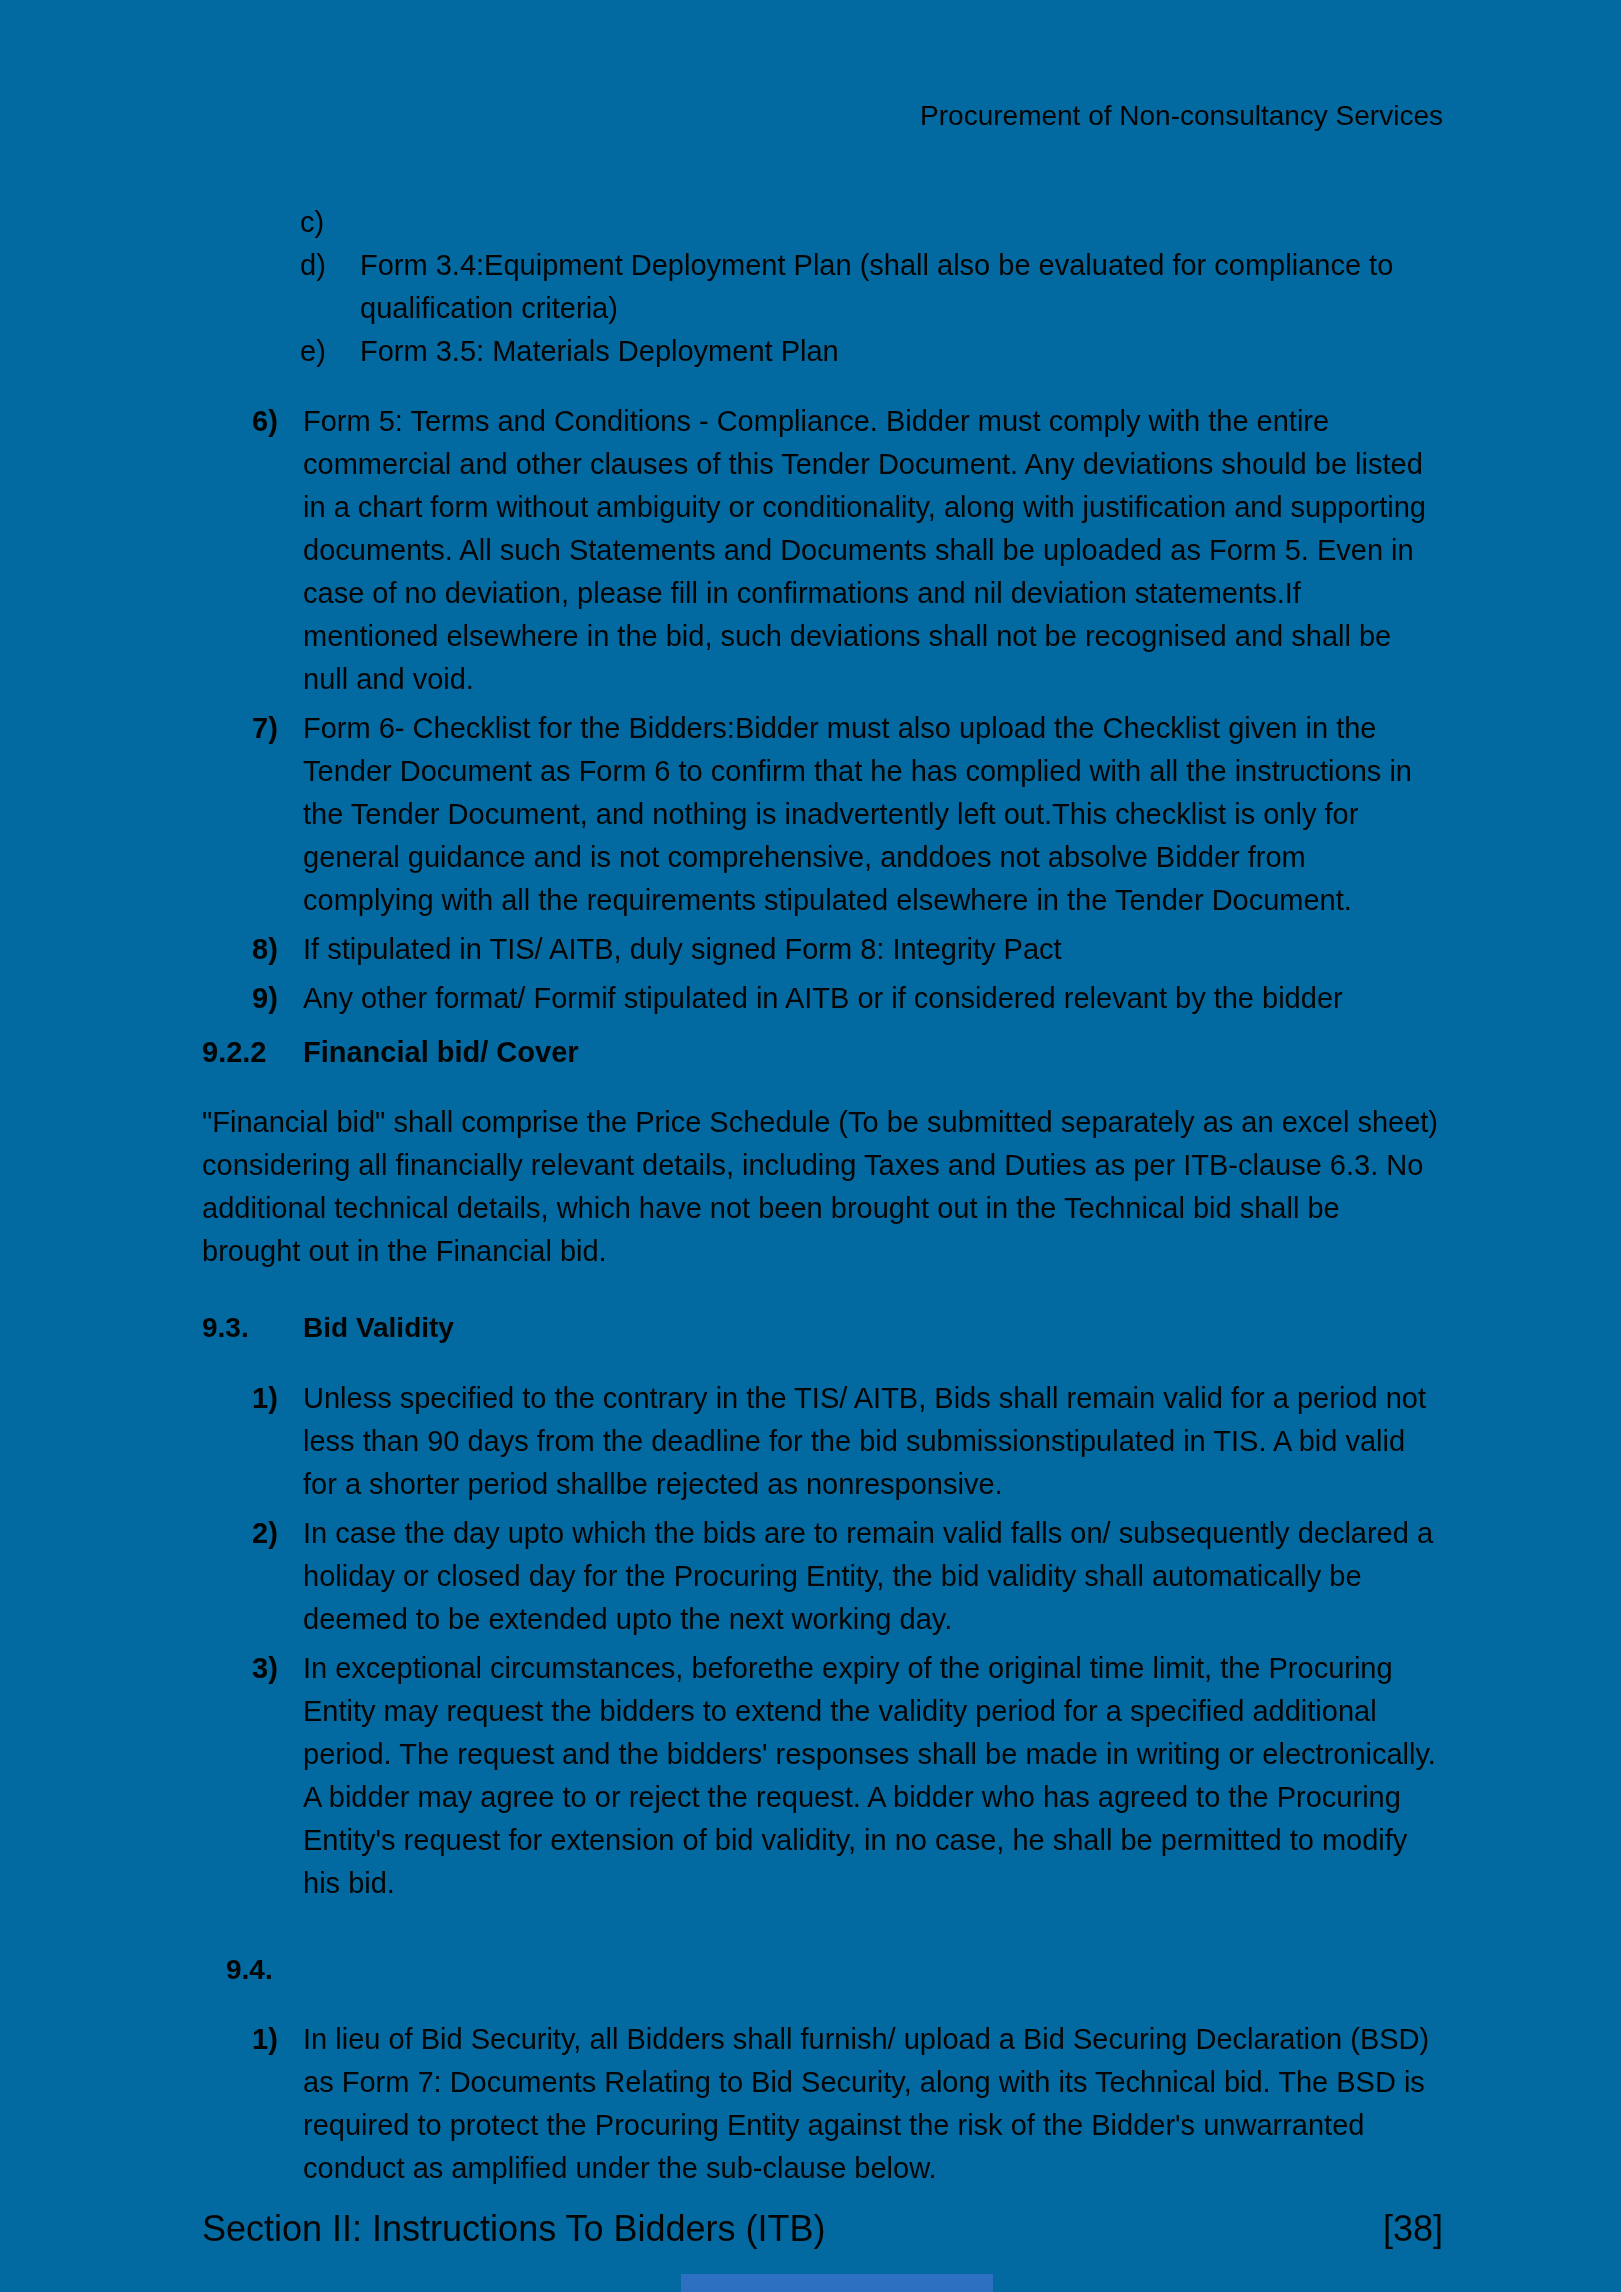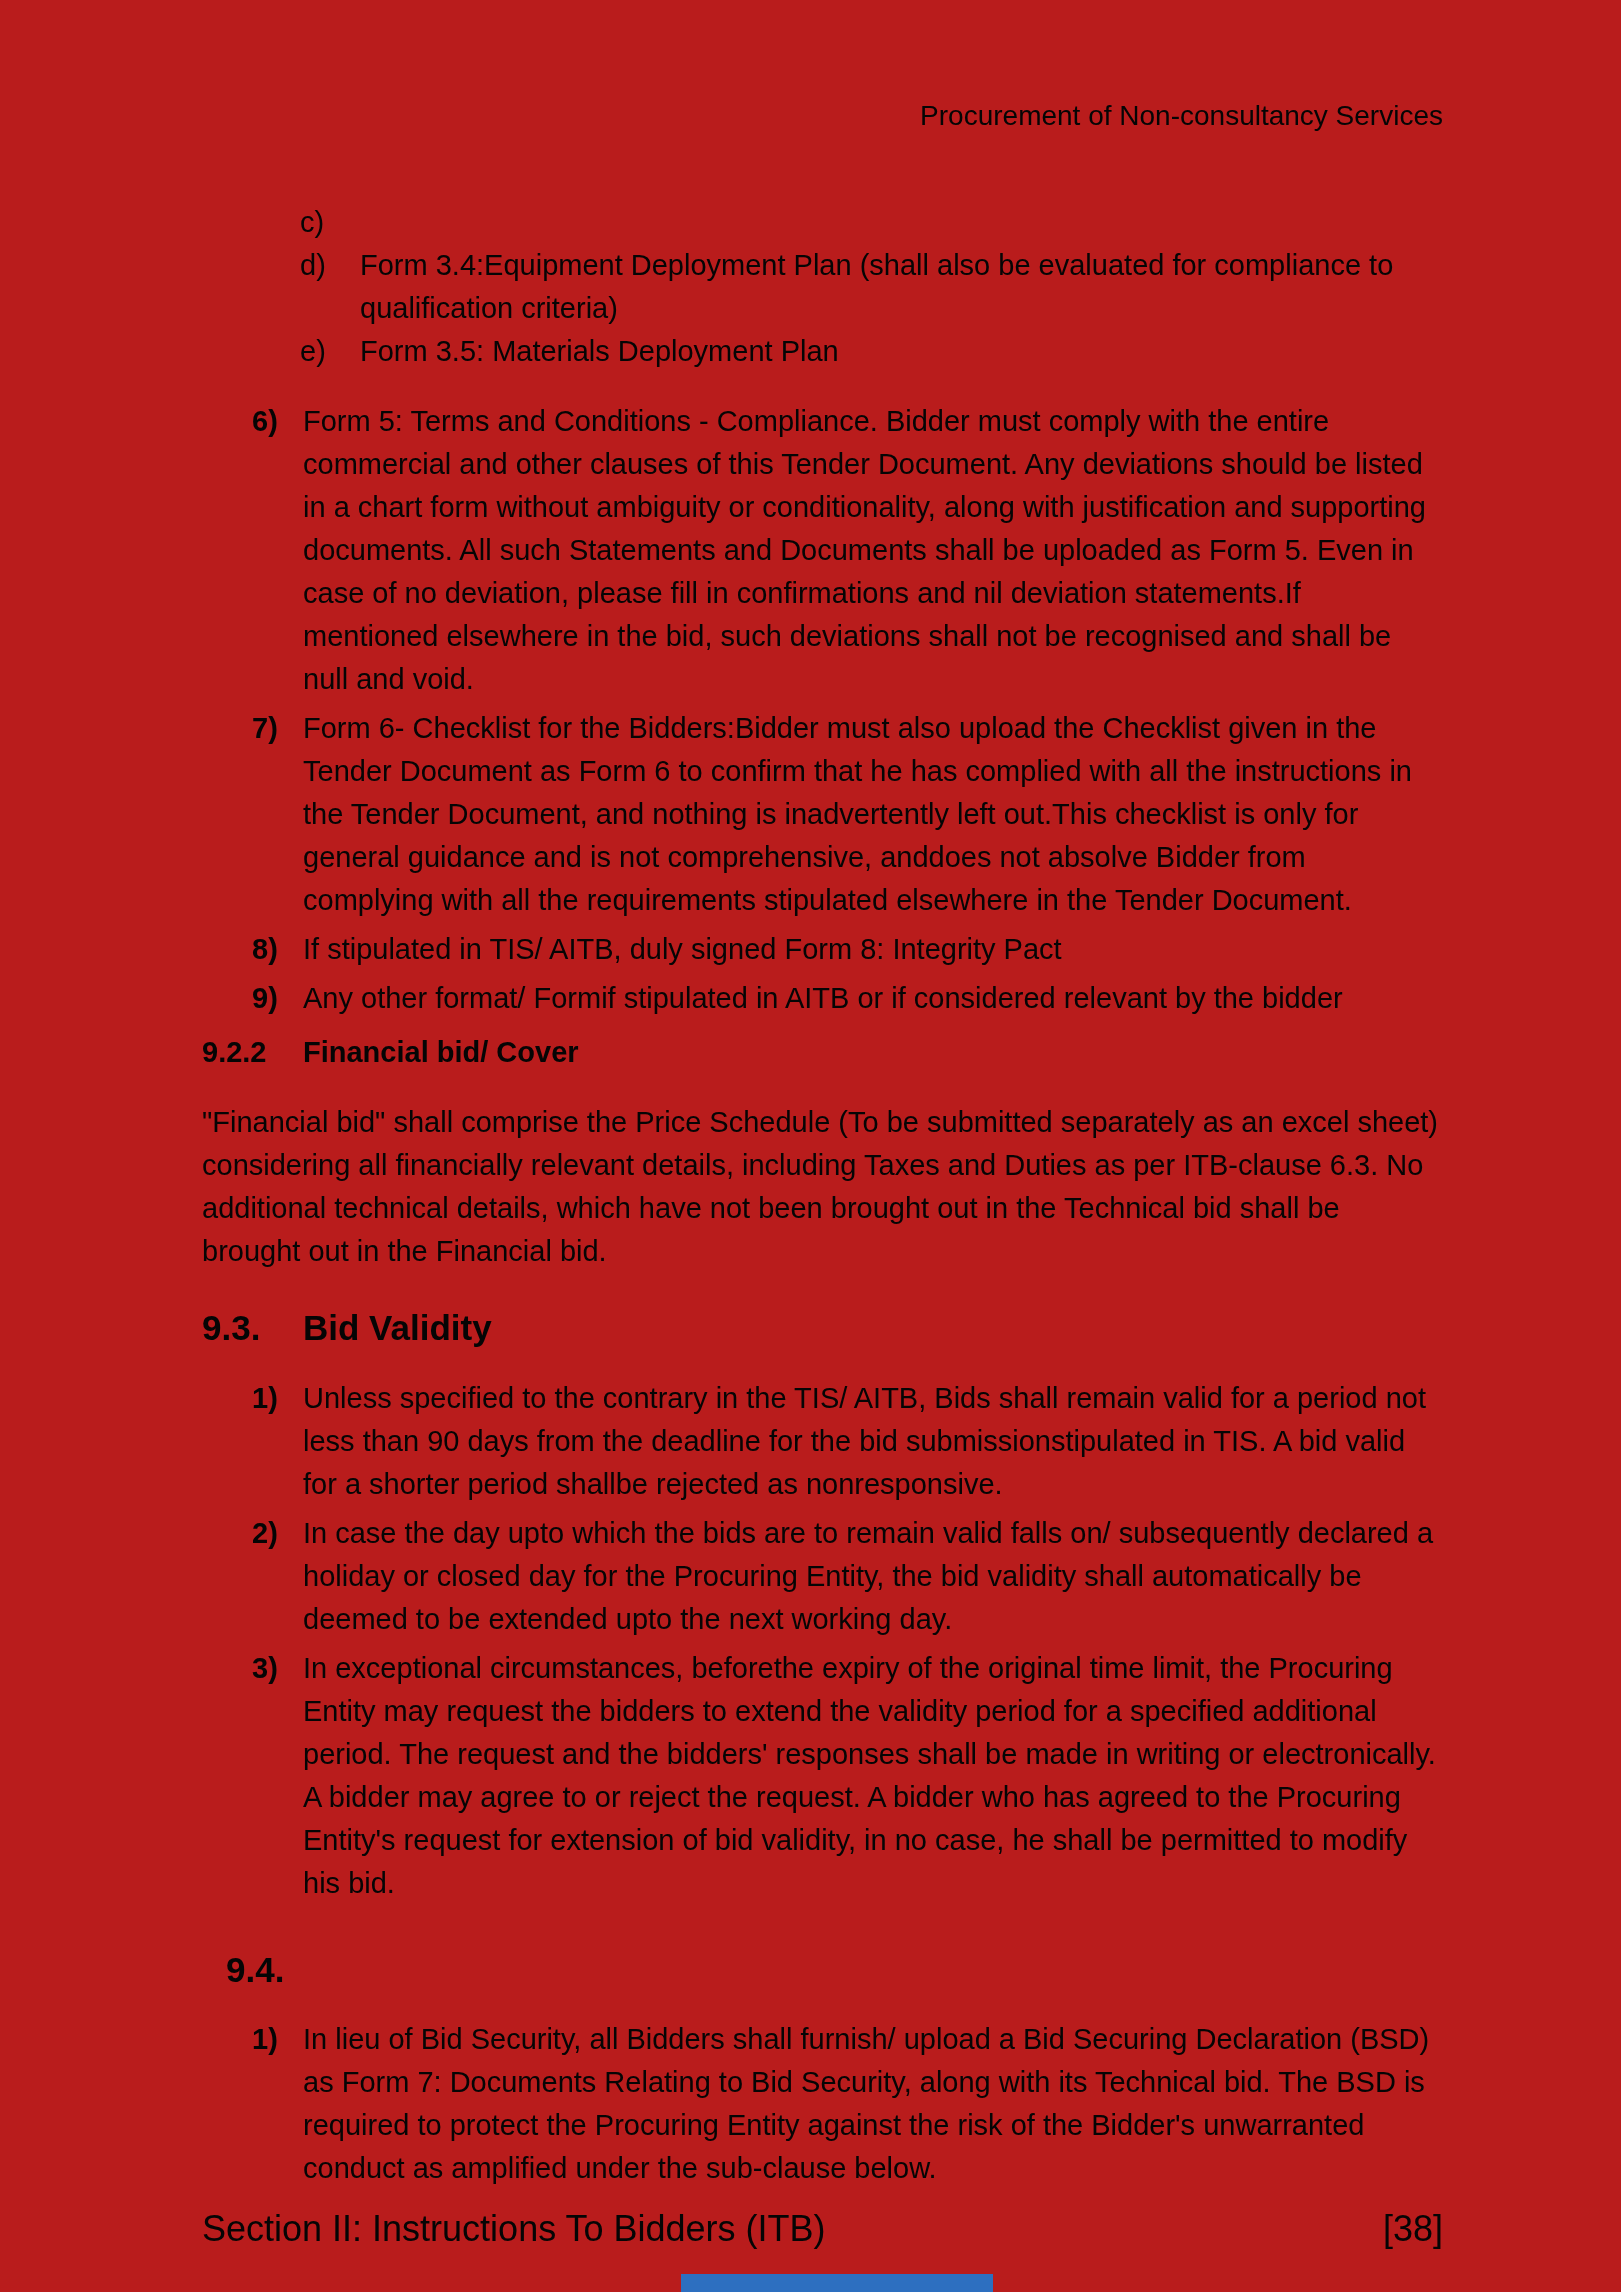--- a/index.html
+++ b/index.html
@@ -1,21 +1,21 @@
 <!DOCTYPE html>
 <html><head>
 <meta charset="utf-8">
 <style>
   * { margin: 0; padding: 0; box-sizing: border-box; }
   html, body { background: #ffffff; }
   .page {
     position: relative;
     width: 1621px;
     height: 2293px;
-    background: #b91c1c;
+    background: #0369a1;
     font-family: "Liberation Sans", sans-serif;
     color: #050505;
     overflow: hidden;
   }
   .header {
     position: absolute;
     top: 98px;
     left: 202px;
     right: 178px;
     text-align: right;
@@ -49,21 +49,21 @@
     line-height: 43px;
   }
   .heading-small .h-num { width: 101px; flex: 0 0 auto; }
 
   .body-para { margin-top: 27.4px; }
 
   .heading-big {
     display: flex;
     margin-top: 31px;
     font-weight: bold;
-    font-size: 35px;
+    font-size: 28px;
     line-height: 47px;
   }
   .heading-big .h-num { width: 101px; flex: 0 0 auto; }
 
   .after-heading { margin-top: 25.5px; }
   .sec94-gap { margin-top: 41px; margin-left: 24px; }
 
   .footer {
     position: absolute;
     left: 202px;

